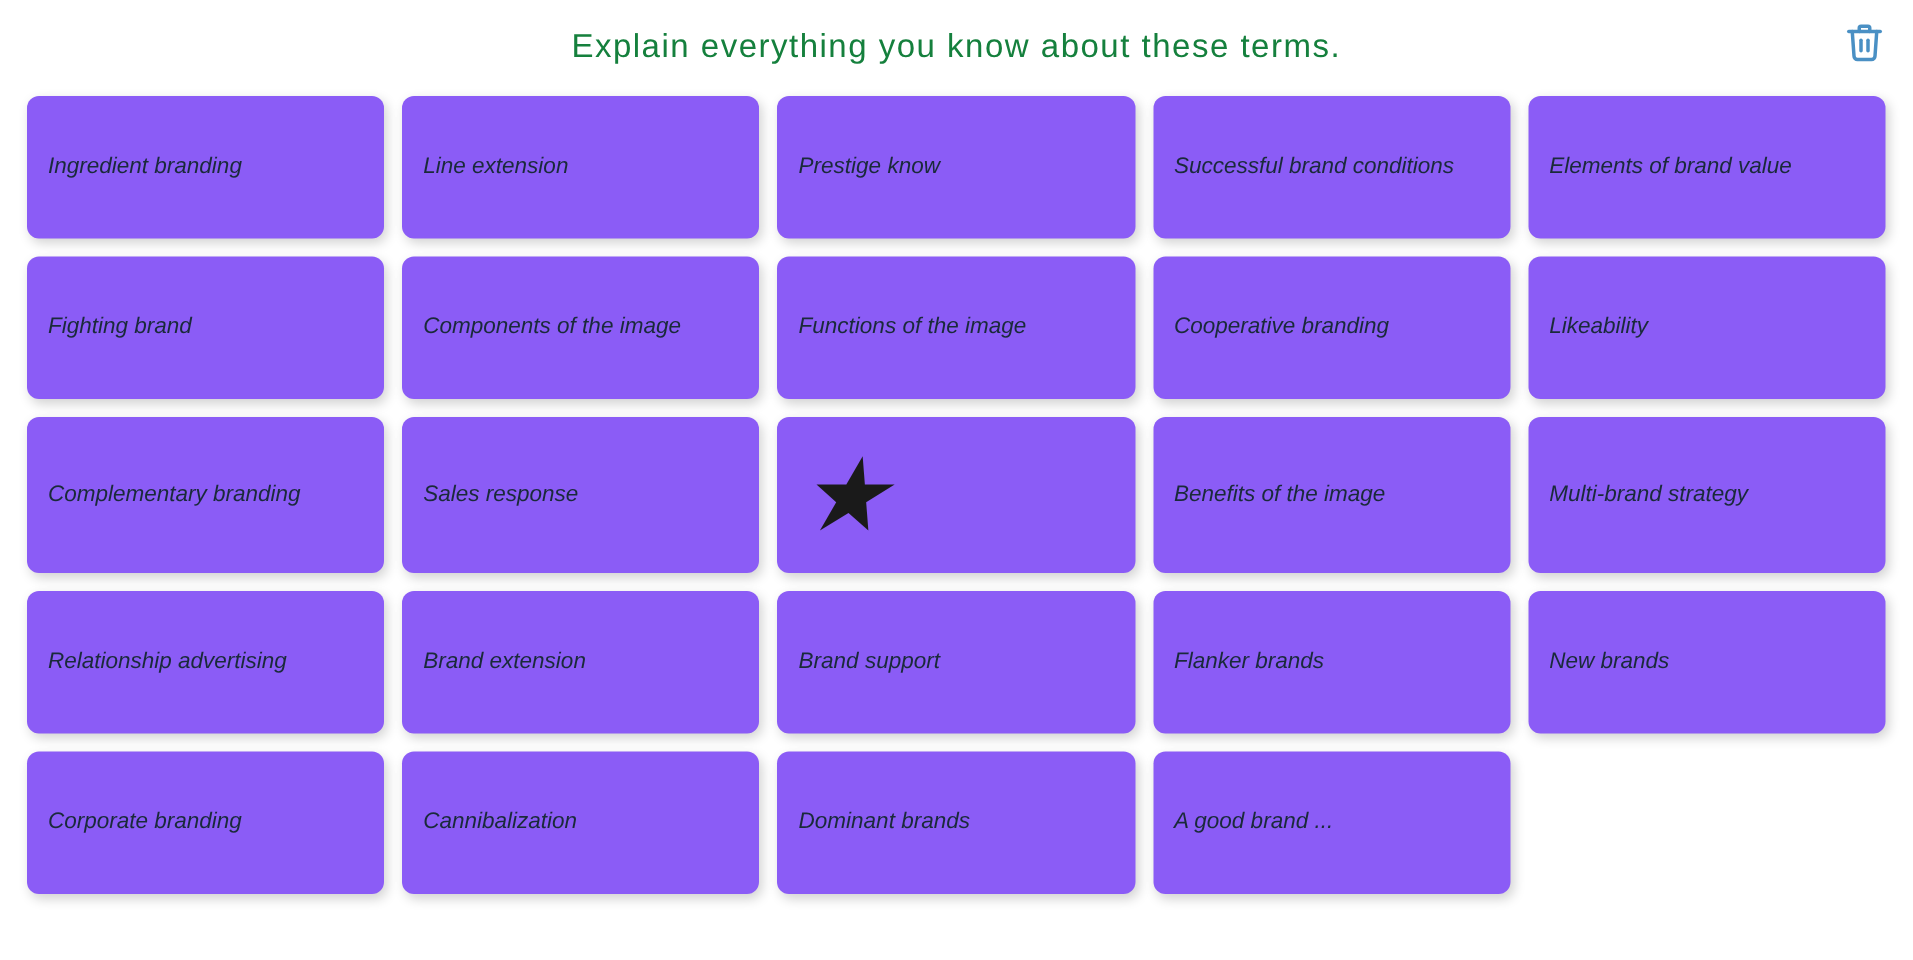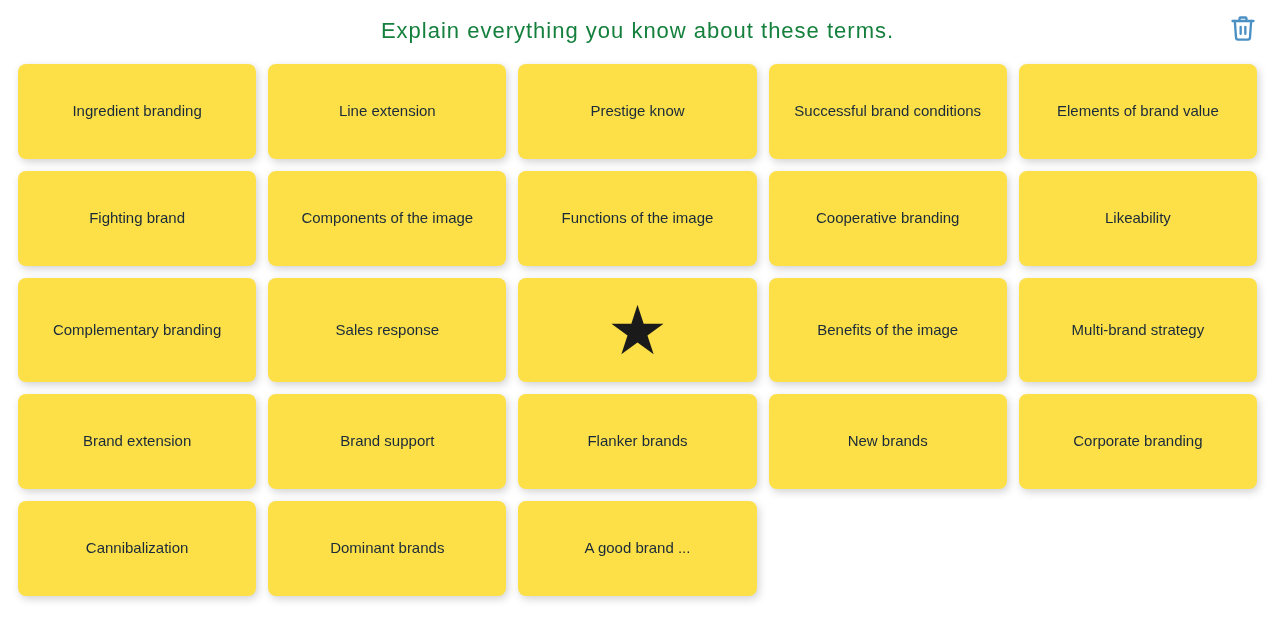--- a/index.html
+++ b/index.html
@@ -41,30 +41,31 @@
     }
 
     .grid {
       display: grid;
       grid-template-columns: repeat(5, 1fr);
       gap: 12px;
       padding: 10px 18px 18px 18px;
     }
 
     .card {
-      background: #fde047;
+      background: #8b5cf6;
       border-radius: 8px;
       box-shadow: 2px 3px 8px rgba(0,0,0,0.18);
       display: flex;
       align-items: center;
-      justify-content: center;
+      justify-content: flex-start;
       min-height: 95px;
       padding: 18px 14px;
       cursor: pointer;
       text-align: center;
+      font-style: italic;
     }
 
     .card-label {
       color: #1a2a3a;
       font-size: 15px;
       line-height: 1.35;
     }
 
     .card-star {
       display: flex;
@@ -136,20 +137,23 @@
         <span class="star-shape">★</span>
       </div>
     </div>
     <div class="card">
       <span class="card-label">Benefits of the image</span>
     </div>
     <div class="card">
       <span class="card-label">Multi-brand strategy</span>
     </div>
     <div class="card">
+      <span class="card-label">Relationship advertising</span>
+    </div>
+    <div class="card">
       <span class="card-label">Brand extension</span>
     </div>
     <div class="card">
       <span class="card-label">Brand support</span>
     </div>
     <div class="card">
       <span class="card-label">Flanker brands</span>
     </div>
     <div class="card">
       <span class="card-label">New brands</span>

